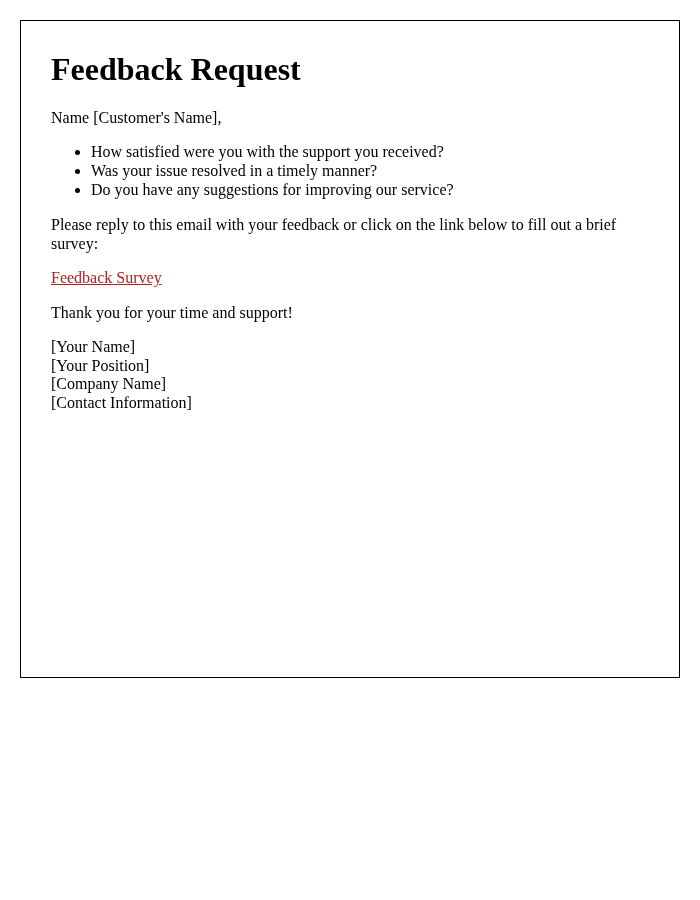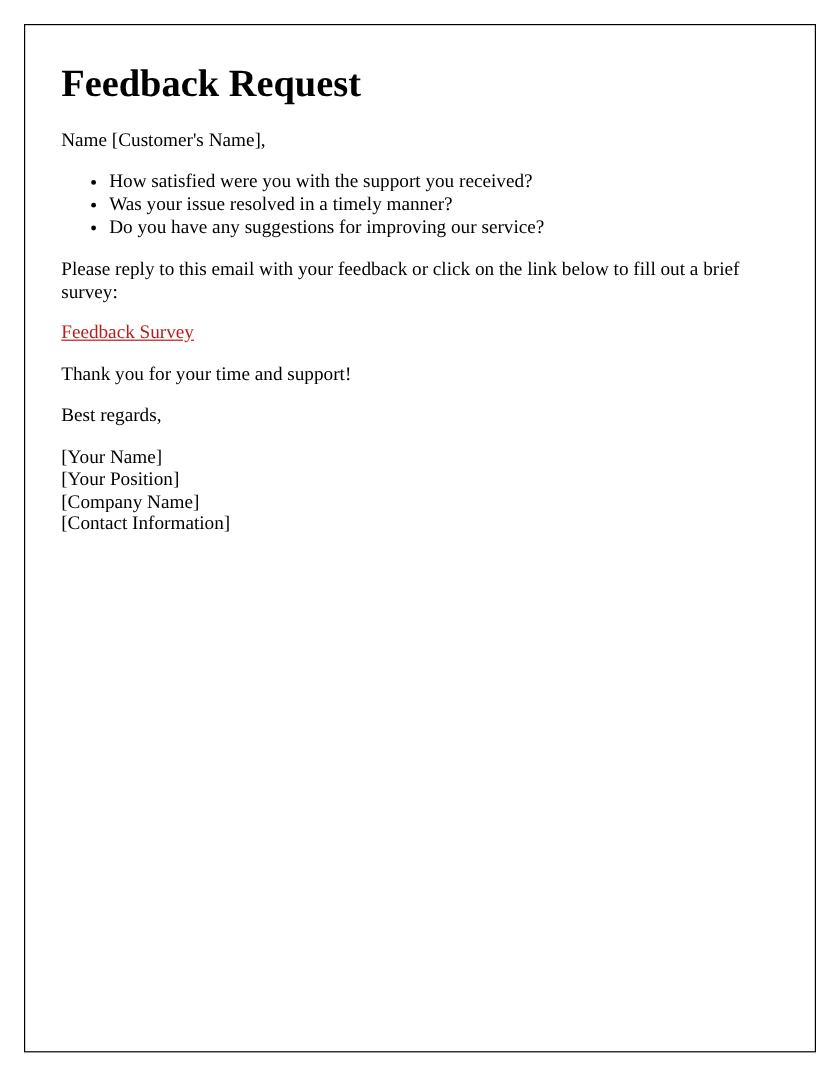--- a/index.html
+++ b/index.html
@@ -12,21 +12,21 @@
     height: 900px;
     font-family: "Liberation Serif", serif;
     font-size: 16px;
     color: #000000;
     overflow: hidden;
   }
   .document {
     box-sizing: border-box;
     margin: 20px;
     width: 660px;
-    height: 857px;
+    height: 658px;
     border: 1px solid #000000;
     padding: 8px 28px 28px 30px;
     background: #ffffff;
   }
   h1.letter-heading {
     font-size: 32px;
     font-weight: bold;
     margin: 22px 0 21px 0;
     line-height: 1.15;
   }
@@ -69,21 +69,20 @@
   </ul>
 
   <p>Please reply to this email with your feedback or click on the link below to fill out a brief survey:</p>
 
   <p>
     <a class="survey-link" href="#">Feedback Survey</a>
   </p>
 
   <p>Thank you for your time and support!</p>
 
-  <p>Best regards,</p>
 
   <p class="signature-block">
     <span>[Your Name]</span>
     <span>[Your Position]</span>
     <span>[Company Name]</span>
     <span>[Contact Information]</span>
   </p>
 
 </div>
 

